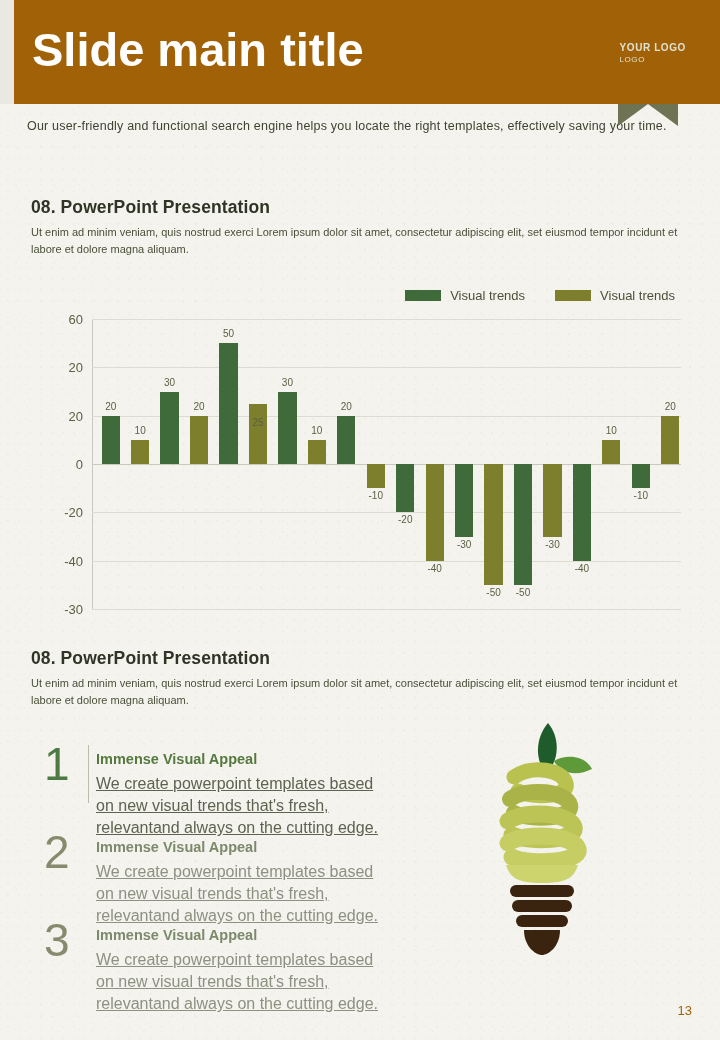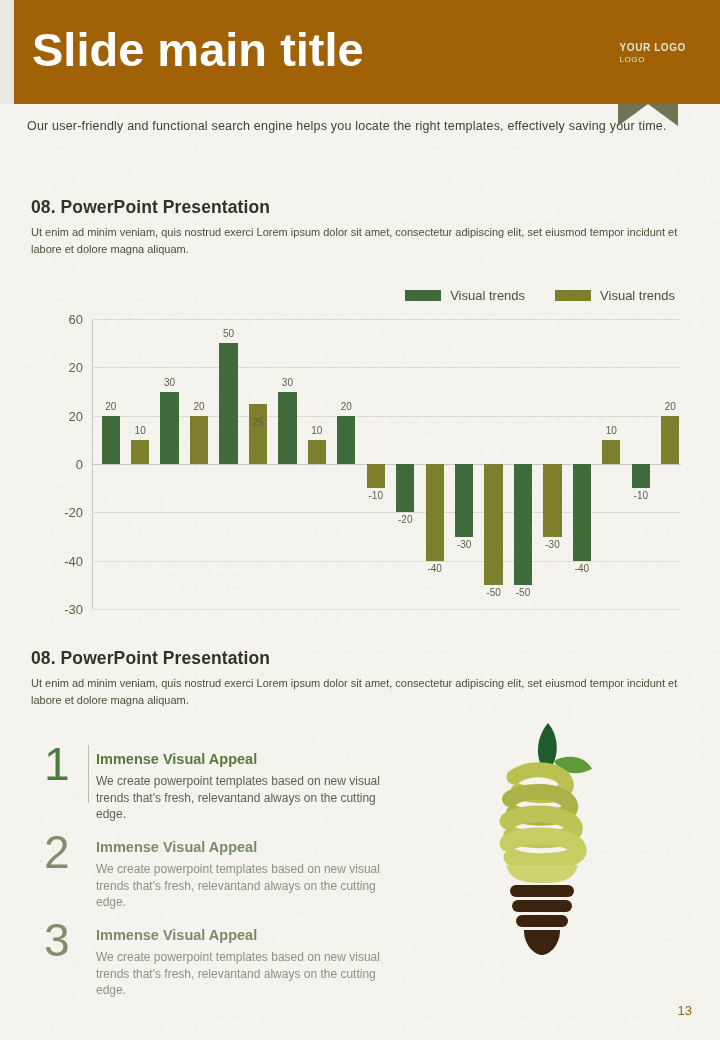--- a/index.html
+++ b/index.html
@@ -182,23 +182,24 @@
     left: 52px; top: -4px;
     font-size: 14.5px;
     color: #55793f;
     font-weight: bold;
     white-space: nowrap;
   }
   .num-body {
     position: absolute;
     left: 52px; top: 18px;
     width: 290px;
-    font-size: 12px;
+    font-size: 16px;
     color: #5d6350;
     line-height: 1.38;
+    text-decoration: underline;
   }
   .num-item.dim .num-head { color: #7c8a6c; }
   .num-item.dim .num-body { color: #8d9181; }
   .num-rule {
     position: absolute;
     left: 44px; top: -10px;
     width: 1px; height: 58px;
     background: #b9bda9;
   }
 

